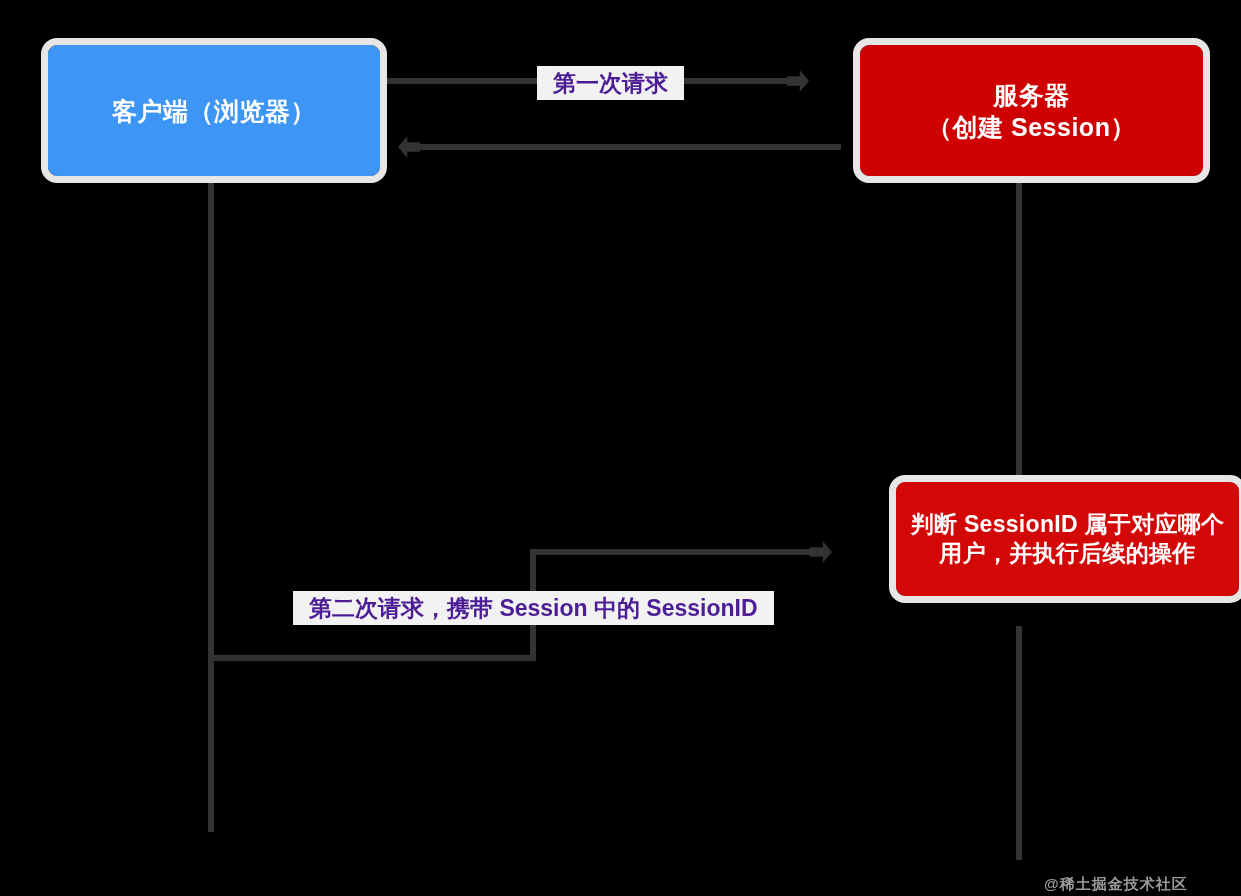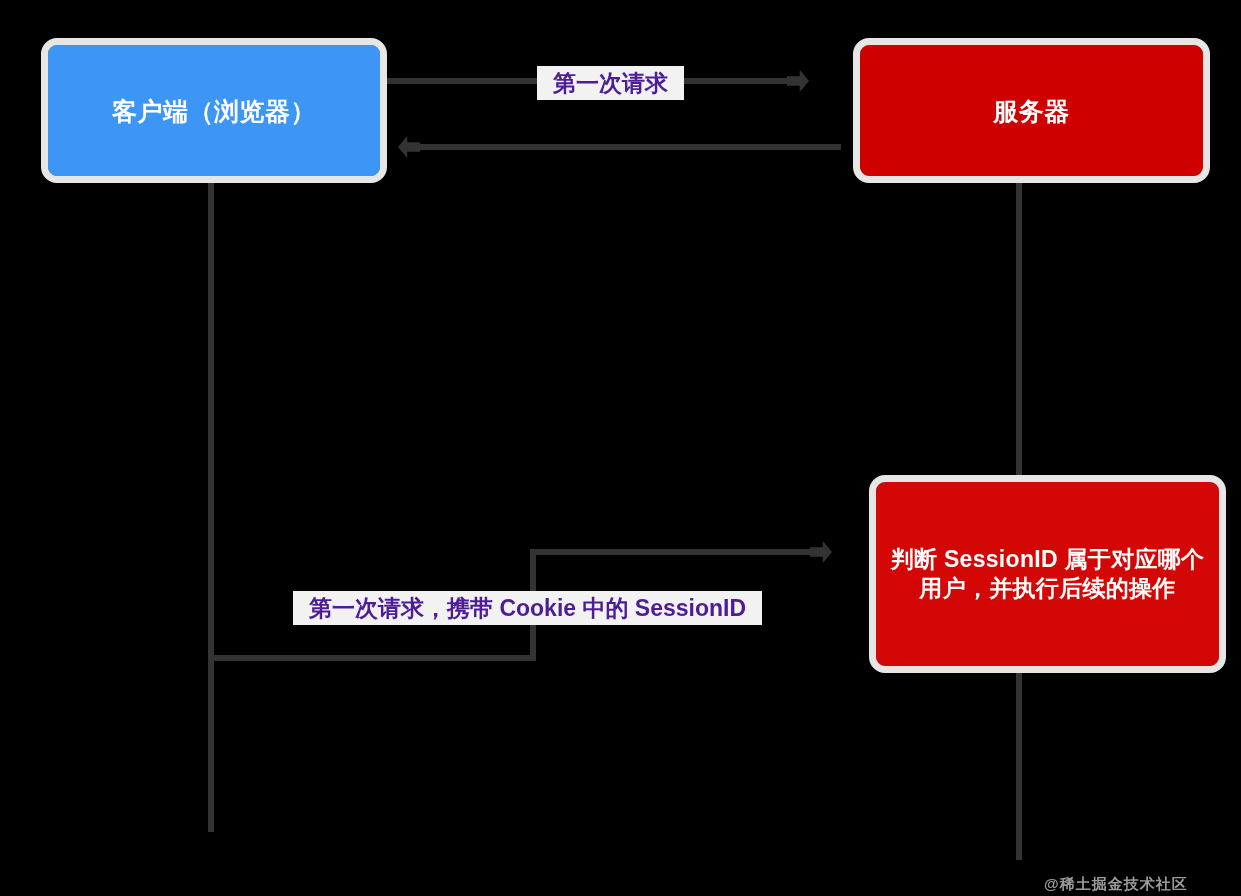--- a/index.html
+++ b/index.html
@@ -128,29 +128,30 @@
   <div class="arrowhead right" style="left:787px; top:70px;"></div>
   <div class="msg-label" style="left:537px; top:66px;">第一次请求</div>
 
   <div class="seg-h" style="left:404px; top:144px; width:437px;"></div>
   <div class="arrowhead left" style="left:398px; top:136px;"></div>
 
   <div class="seg-h" style="left:208px; top:655px; width:328px;"></div>
   <div class="seg-v" style="left:530px; top:549px; height:112px;"></div>
   <div class="seg-h" style="left:530px; top:549px; width:293px;"></div>
   <div class="arrowhead right" style="left:810px; top:541px;"></div>
-  <div class="msg-label" style="left:293px; top:591px;">第一次请求，携带 Cookie 中的 SessionID</div>
+  <div class="msg-label" style="left:293px; top:591px;">第二次请求，携带 Session 中的 SessionID</div>
 
   <div class="node node-client" style="left:48px; top:45px; width:332px; height:131px;">
     <span class="node-line">客户端（浏览器）</span>
   </div>
 
   <div class="node node-server" style="left:848px; top:45px; width:343px; height:131px; flex-direction:column;margin-left:12px;">
     <span class="node-line">服务器</span>
+    <span class="node-line">（创建 Session）</span>
   </div>
 
-  <div class="node node-decision" style="left:876px; top:482px; width:343px; height:184px;">
+  <div class="node node-decision" style="left:896px; top:482px; width:343px; height:114px;">
     <span class="node-line">判断 SessionID 属于对应哪个用户，并执行后续的操作</span>
   </div>
 
   <div class="watermark" style="left:1044px; top:853px;margin-top:22px;">@稀土掘金技术社区</div>
 
 </div>
 
 </body></html>

